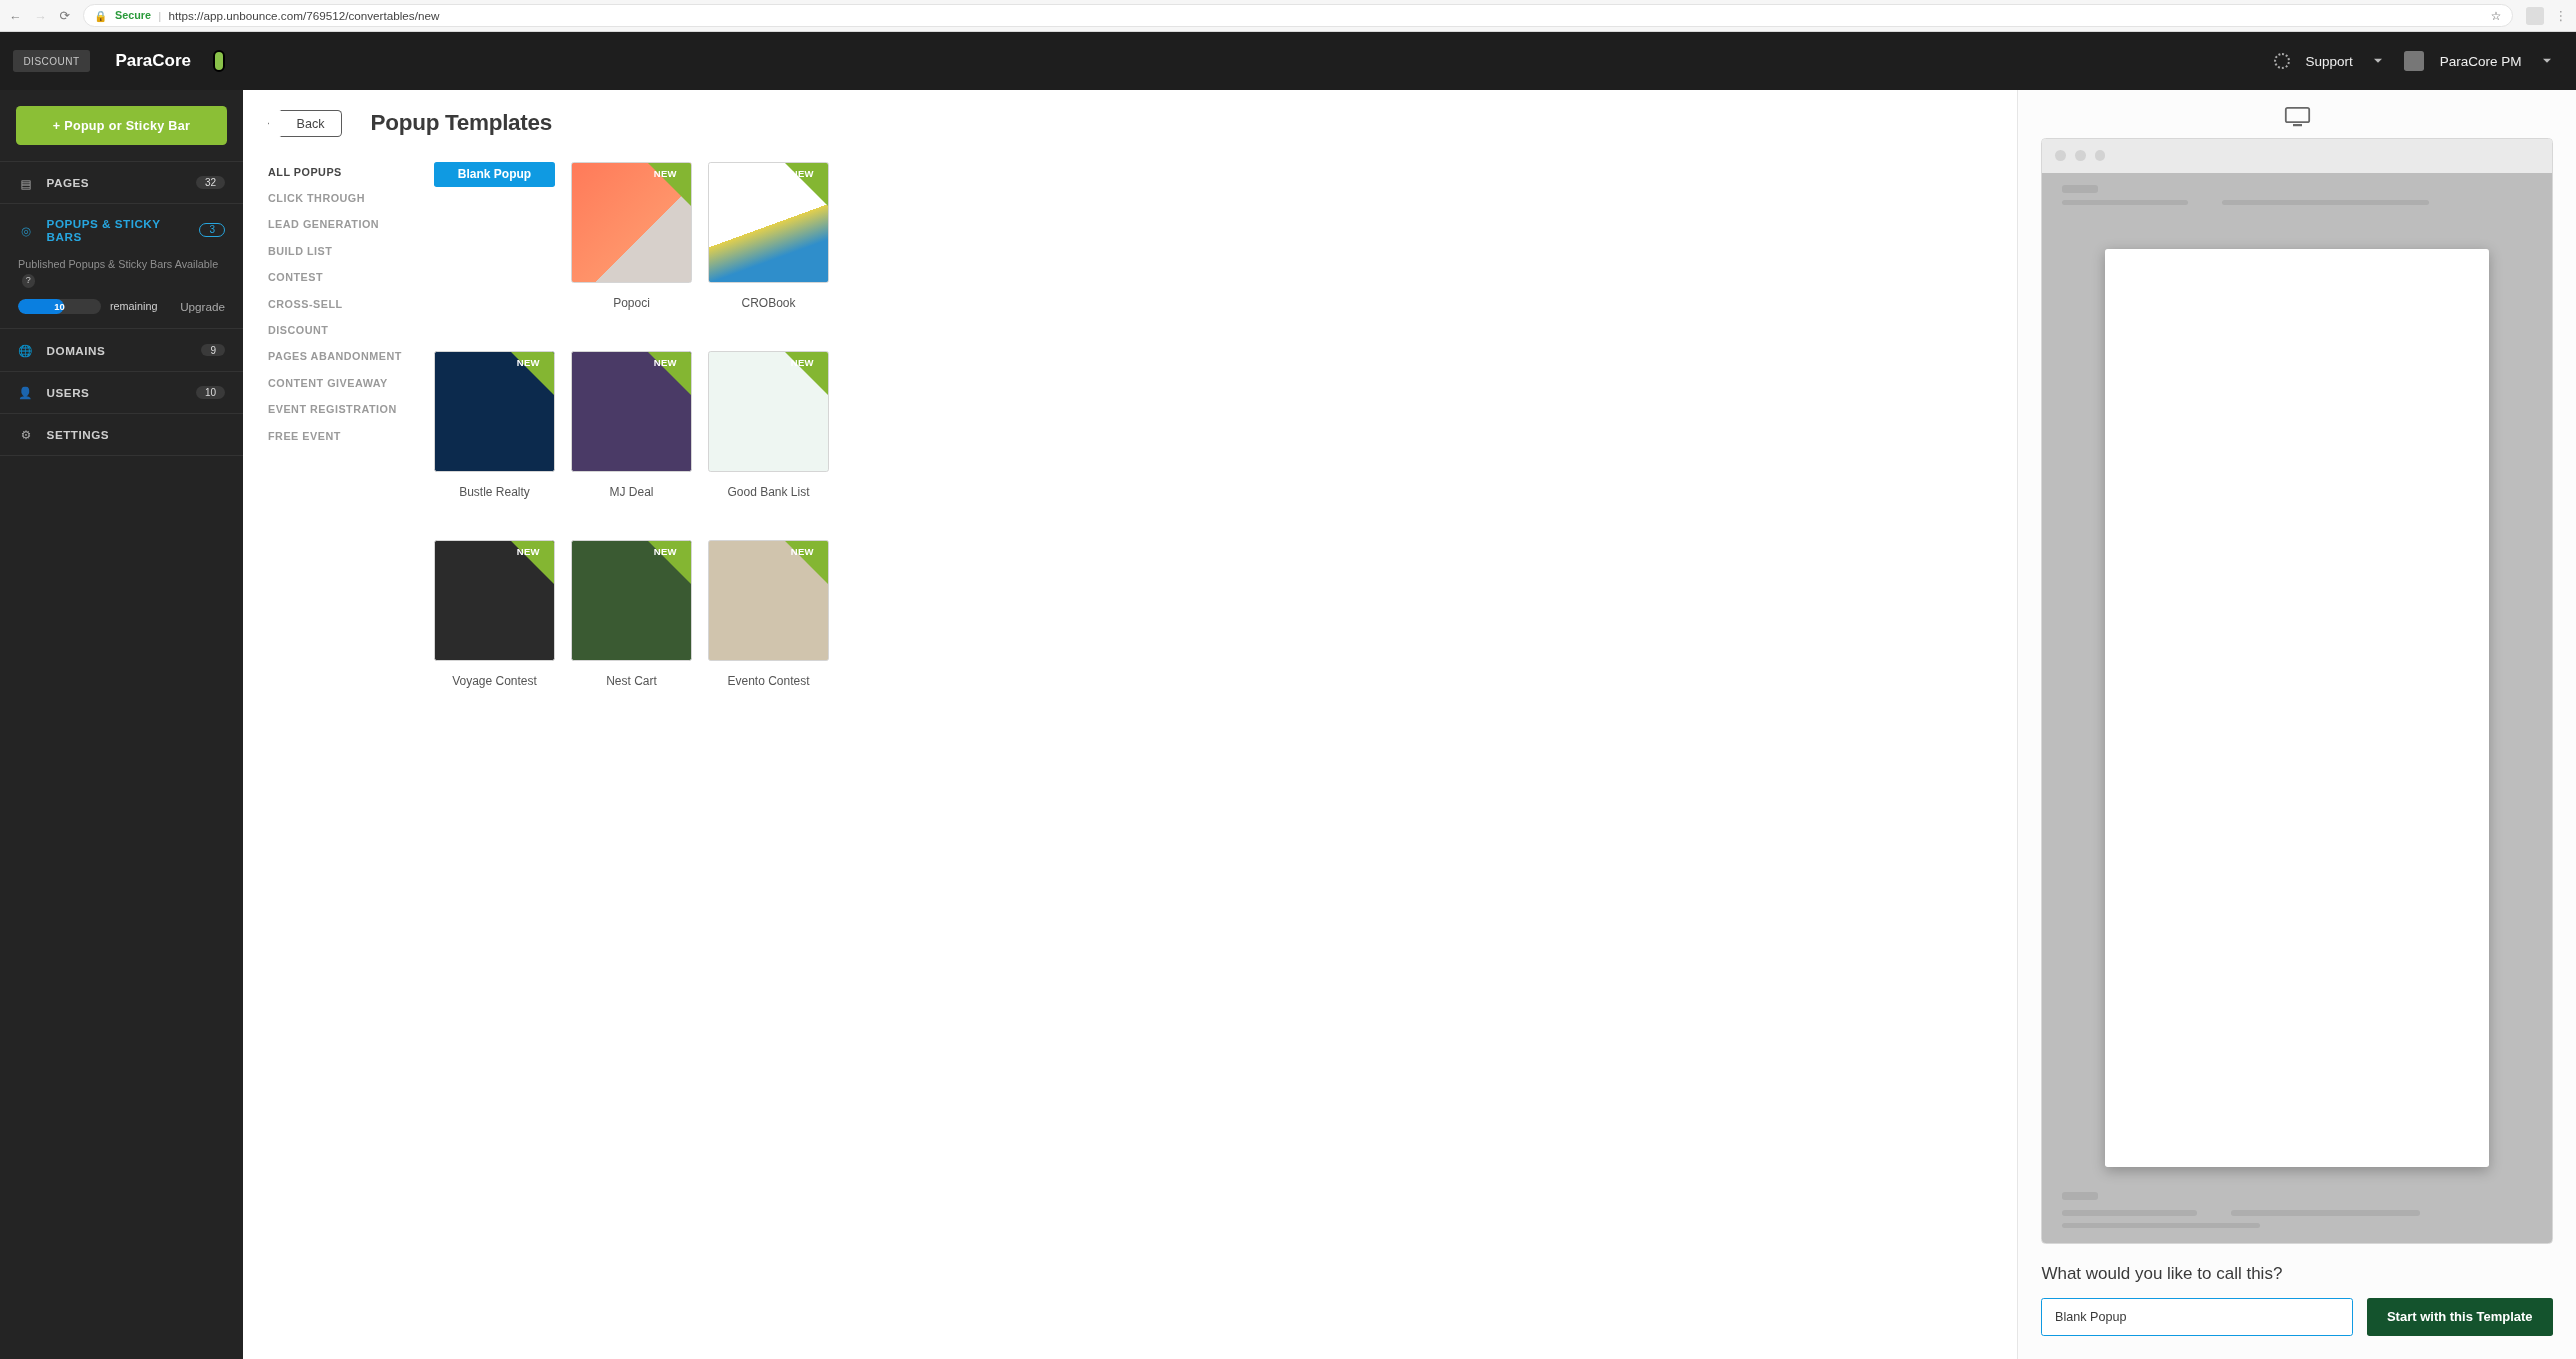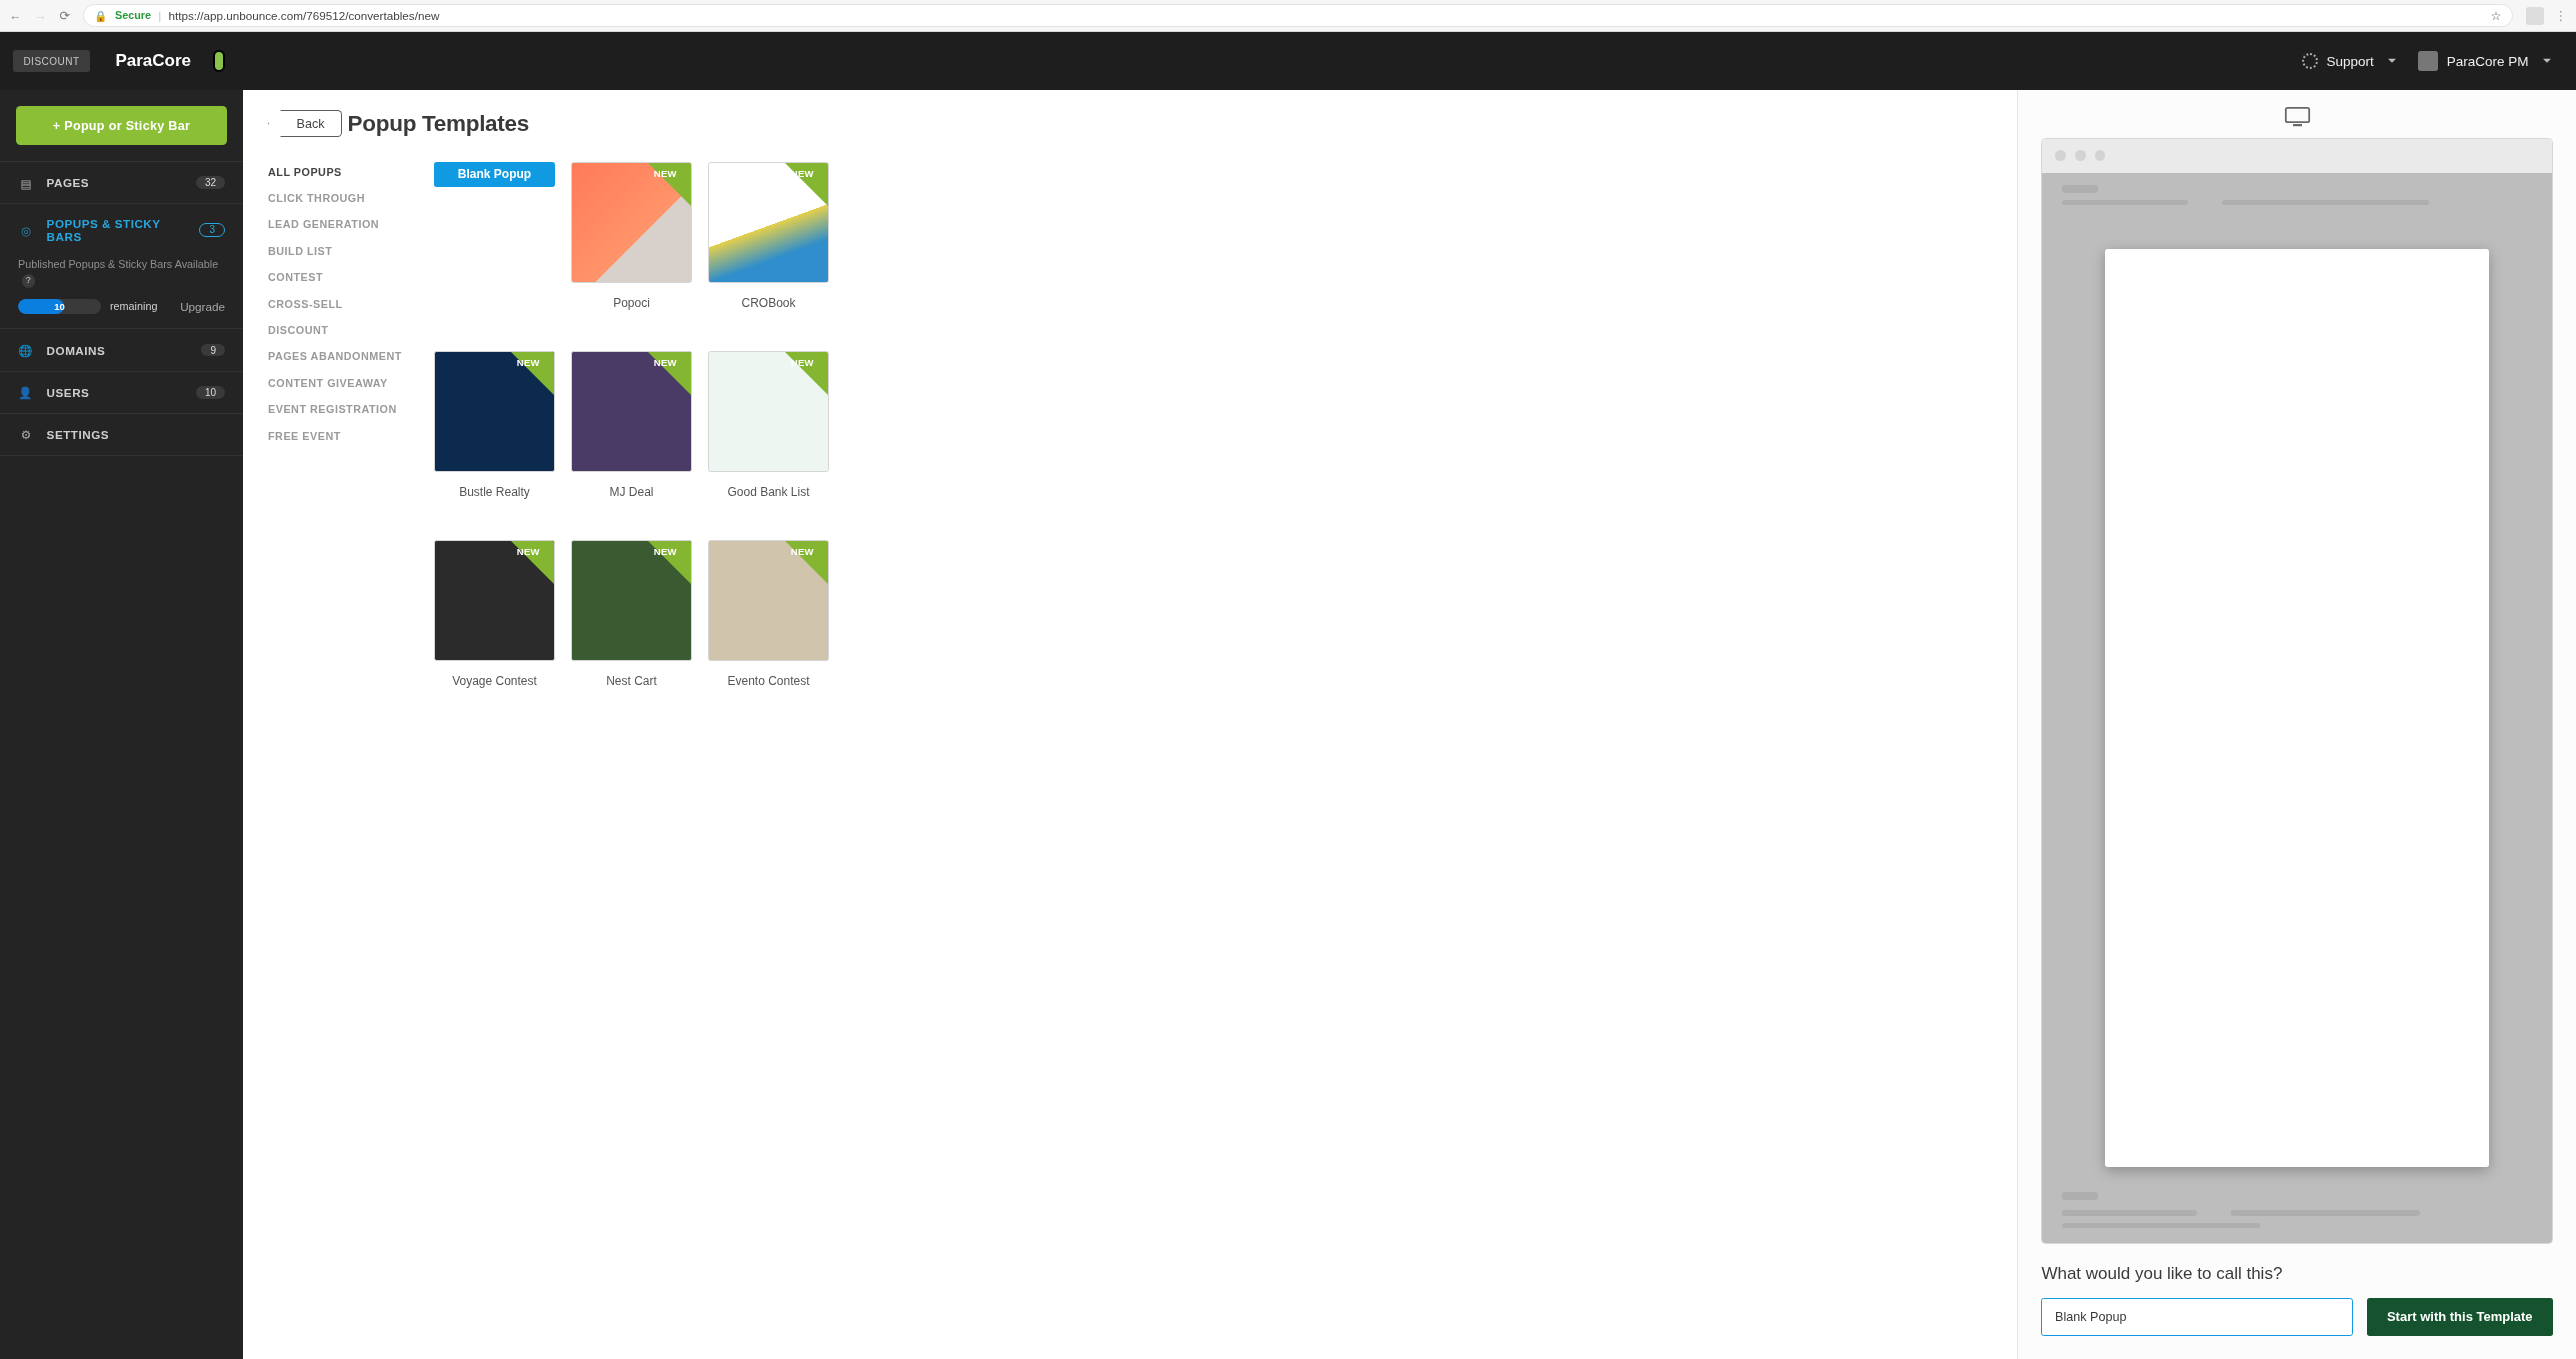--- a/index.html
+++ b/index.html
@@ -13,21 +13,21 @@
   .chrome-url { flex:1; display:flex; align-items:center; gap:7.2px; background:#ffffff; border:0.9px solid #e3e3e3; border-radius:18px; height:23.4px; padding:0 10.8px; font-size:11.7px; color:#444; }
   .chrome-url .lock { color:#2a9a3a; font-weight:600; font-size:10.8px; }
   .chrome-right { display:flex; gap:10.8px; color:#9a9a9a; }
 
   
   .topbar { height:58px; background:#1e1e1e; display:flex; align-items:center; color:#ddd; }
   .tab-clients { background:#3c3c3c; color:#c8c8c8; font-size:10px; letter-spacing:0.5px; padding:5.4px 10.8px; border-radius:2.7px; margin-left:12.6px; margin-right:25px; }
   .brand { font-size:17px; font-weight:700; color:#fff; }
   .status-dot { width:12.6px; height:21.6px; border-radius:7.2px; background:#8ac24a; margin-left:21.6px; border:2.7px solid #000; }
   .topbar-right { margin-left:auto; display:flex; align-items:center; gap:21.6px; padding-right:25px; color:#eee; font-size:13.5px; }
-  .top-item { display:flex; align-items:center; gap:9px; }
+  .top-item { display:flex; align-items:center; gap:16px; }
   .avatar-sq { width:20px; height:20px; background:#777; border-radius:2.7px; }
   .caret::after { content:""; display:inline-block; border:4.5px solid transparent; border-top-color:#bbb; margin-left:5.4px; transform:translateY(1.8px); }
   .ring-icon { width:16px;height:16px;border:2.7px dotted #aaa;border-radius:50%; }
 
   
   .app-row { flex:1; display:flex; min-height:0; }
 
   
   .sidebar { width:243px; background:#242424; color:#cfcfcf; display:flex; flex-direction:column; font-size:11.7px; }
   .popup-cta { margin:16px; background:#8bbf36; color:#fff; font-weight:700; text-align:center; padding:12.6px 0; border-radius:4.5px; font-size:12.6px; letter-spacing:0.3px; }
@@ -41,21 +41,21 @@
   .quota { display:flex; align-items:center; gap:9px; padding:9px 18px 14.4px 18px; }
   .quota-bar { flex:0 0 83px; height:15.3px; background:#3a3a3a; border-radius:8px; position:relative; overflow:hidden; }
   .quota-fill { position:absolute; left:0; top:0; height:100%; width:56%; background:#0a7fe0; border-radius:8px; }
   .quota-text { position:absolute; inset:0; color:#fff; font-size:9.5px; font-weight:600; display:flex; align-items:center; justify-content:center; }
   .quota .rem { color:#cfcfcf; font-size:10.8px; }
   .upgrade { margin-left:auto; color:#a8a8a8; font-size:11.7px; }
   .side-icn { width:16px; display:flex; justify-content:center; color:inherit; opacity:.8 }
 
   
   .center { flex:1; background:#ffffff; min-width:0; padding:20px 25px 27px 25px; border-right:0.9px solid #e6e6e6; overflow:auto; }
-  .center-head { display:flex; align-items:flex-end; gap:6px; margin-bottom:25px; }
+  .center-head { display:flex; align-items:flex-start; gap:29px; margin-bottom:25px; }
   .back-btn { display:flex; align-items:center; height:27px; }
   .back-tail { width:12.6px; height:27px; background:#fff; border:1.4px solid #5b5b5b; border-right:none; clip-path: polygon(100% 0,0 50%,100% 100%); border-radius:1.8px 0 0 1.8px;}
   .back-body { height:27px; border:1.4px solid #5b5b5b; border-left:none; border-radius:0 4.5px 4.5px 0; padding:0 16px; display:flex; align-items:center; font-size:12.6px; color:#444; }
   .page-title { font-size:22.5px; font-weight:600; color:#3a3a3a; letter-spacing:-0.3px; }
   .center-body { display:flex; gap:31px; }
   .filters { width:135px; display:flex; flex-direction:column; gap:14.4px; padding-top:3.6px; }
   .filters div { font-size:10.8px; letter-spacing:0.5px; color:#9a9a9a; font-weight:600; }
   .filters div.sel { color:#444; }
   .grid { display:grid; grid-template-columns: repeat(3, 121px); gap:36px 16px; }
   .card-wrap { display:flex; flex-direction:column; gap:7.2px;  }

